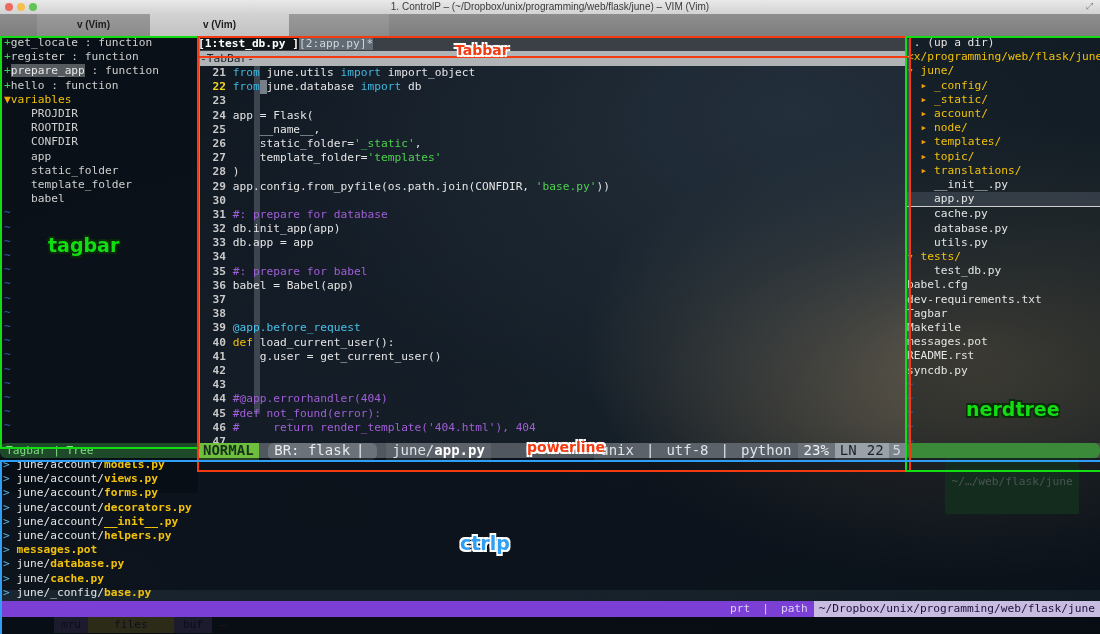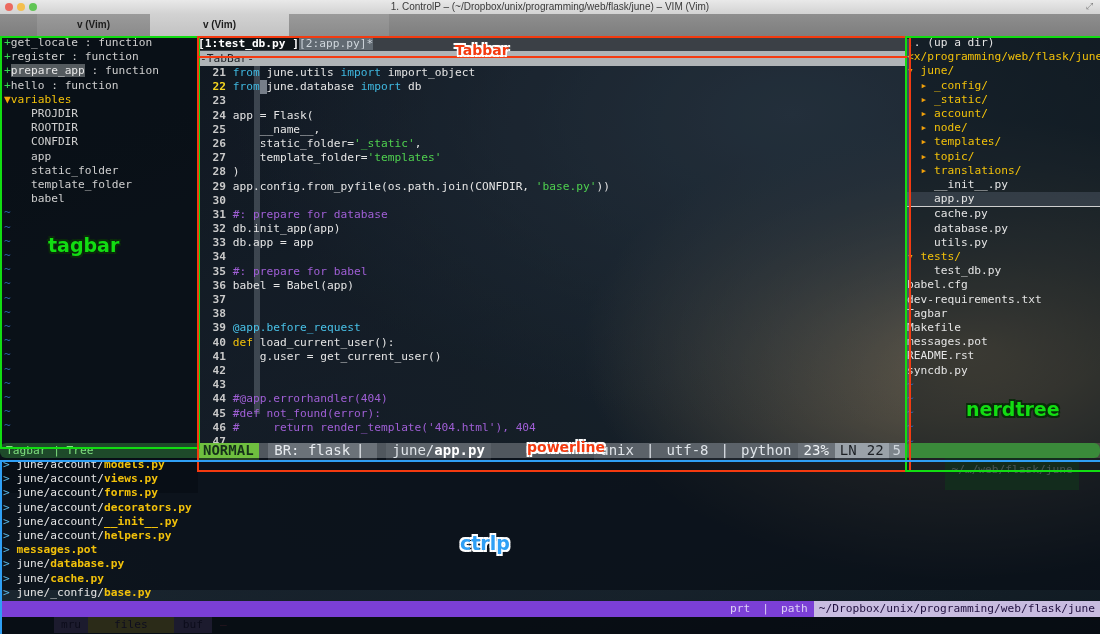--- a/index.html
+++ b/index.html
@@ -100,26 +100,26 @@
   .nerd .root{color:#f2c10a;}
   .nerd .updir{color:#e4e4e4;}
   .nerd .tilde{color:#2f5fa8;}
   .nerd .sel{background:rgba(60,70,80,.75);border-bottom:1px solid #cfcfcf;display:block;}
   .nerd-bar{position:absolute;left:0;top:3px;width:4px;height:404px;background:rgba(150,160,170,.35);}
 
   
   .sl{position:absolute;height:15px;line-height:15px;font-size:11.2px;white-space:pre;border-radius:6px;}
   .sl-tagbar{left:0;top:407px;width:198px;background:#1e4a2a;color:#7fe07f;padding-left:6px;}
   .sl-nerd{left:905px;top:407px;width:195px;background:#3a8a3a;color:#e8ffe8;}
-  .sl-nerd .seg{background:#2f7a2f;padding:4px 6px;display:inline-block;height:24px;}
+  .sl-nerd .seg{background:#2f7a2f;padding:16px 6px;display:inline-block;height:24px;}
 
   .pl{position:absolute;left:198px;top:407px;width:707px;height:15px;background:#50575e;}
   .pl span{display:inline-block;height:17px;line-height:15px;font-size:14px;vertical-align:top;}
   .pl-mode{background:#6fbf3f;color:#16301a;font-weight:bold;padding:0 5px;}
-  .pl-br{background:#6b7279;color:#e6eaee;padding:0 6px;}
+  .pl-br{background:#6b7279;color:#e6eaee;padding:0 6px;border-radius:6px;}
   .pl-file{background:#5b6269;color:#dfe4e9;padding:0 6px;}
   .pl-file b{color:#ffffff;}
   .pl-right{position:absolute;right:0;top:0;height:15px;}
   .pl-info{background:#5b6269;color:#dfe4e9;padding:0 6px;}
   .pl-pct{background:#6b7279;color:#eef2f5;padding:0 6px;}
   .pl-ln{background:#9aa2a9;color:#1d2126;padding:0 5px;}
   .pl-col{background:#7c848b;color:#cfd6dc;padding:0 4px;}
 
   
   .ctrlp{position:absolute;left:0;top:422px;width:1100px;height:132px;background:rgba(8,14,22,.72);}

